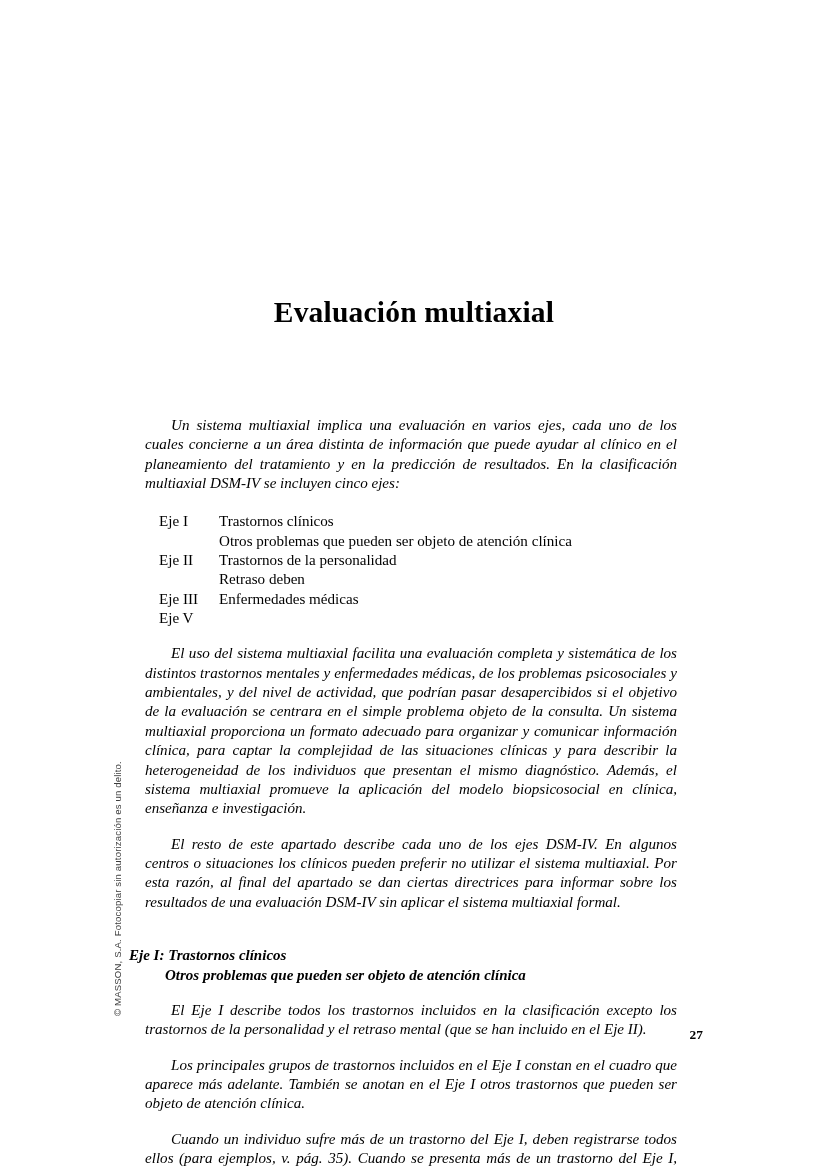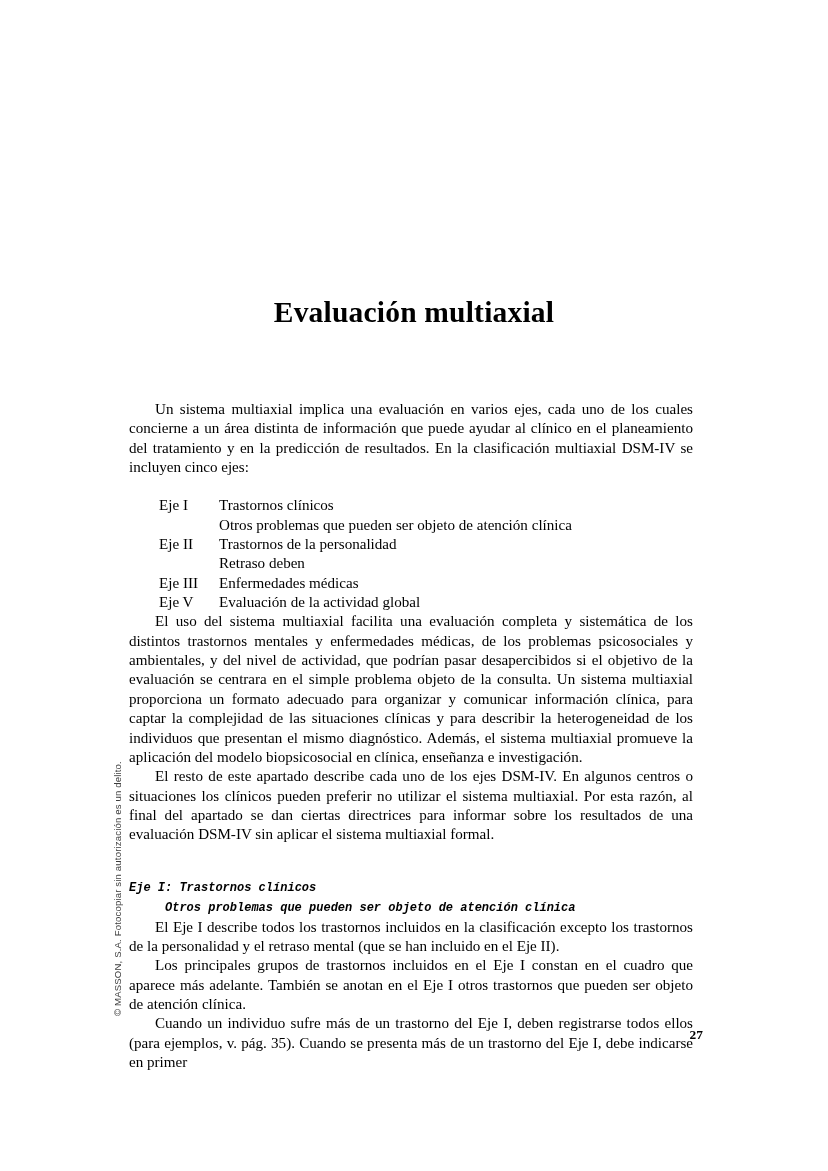--- a/index.html
+++ b/index.html
@@ -35,27 +35,28 @@
 
   
   .column {
     position: absolute;
     left: 129px;
     top: 400px;
     width: 564px;
   }
 
   p.body-par {
-    margin: 0;
+    margin: 16px;
     font-size: 15.1px;
     line-height: 19.35px;
     text-align: justify;
     text-indent: 26px;
     -webkit-hyphens: manual;
     hyphens: manual;
+    font-style: italic;
   }
 
   
   .par-gap-lg { margin-top: 19px; }
 
   
   .axis-list {
     margin: 19px 0 0 0;
     padding: 0;
     list-style: none;
@@ -73,25 +74,24 @@
     margin-left: 30px;
   }
   .axis-desc-wrap {
     flex: 1 1 auto;
   }
   .axis-desc { display: block; }
 
   
   .section-heading {
     margin: 0;
-    font-size: 12px;
+    font-size: 15px;
     line-height: 20px;
     font-weight: bold;
     font-style: italic;
-    font-family: Liberation Mono, monospace;
   }
   .section-heading .line2 {
     display: block;
     padding-left: 36px;
   }
   .heading-gap-before { margin-top: 33px; }
   .heading-gap-after  { margin-top: 20px; }
 
   
   .copyright-vertical {
@@ -150,23 +150,20 @@
       <div class="axis-row">
         <span class="axis-label">Eje III</span>
         <span class="axis-desc-wrap">
           <span class="axis-desc">Enfermedades médicas</span>
         </span>
       </div>
 
 
       <div class="axis-row">
         <span class="axis-label">Eje V</span>
-        <span class="axis-desc-wrap">
-          <span class="axis-desc">Evaluación de la actividad global</span>
-        </span>
       </div>
 
     </div>
 
     <p class="body-par par-gap-lg">El uso del sistema multiaxial facilita una evaluación completa y sistemática de los distintos trastornos mentales y enfermedades médicas, de los problemas psicosociales y ambientales, y del nivel de actividad, que podrían pasar desapercibidos si el objetivo de la evaluación se centrara en el simple problema objeto de la consulta. Un sistema multiaxial proporciona un formato adecuado para organizar y comunicar información clínica, para captar la complejidad de las situaciones clínicas y para describir la heterogeneidad de los individuos que presentan el mismo diagnóstico. Además, el sistema multiaxial promueve la aplicación del modelo biopsicosocial en clínica, enseñanza e investigación.</p>
 
     <p class="body-par">El resto de este apartado describe cada uno de los ejes DSM-IV. En algunos centros o situaciones los clínicos pueden preferir no utilizar el sistema multiaxial. Por esta razón, al final del apartado se dan ciertas directrices para informar sobre los resultados de una evaluación DSM-IV sin aplicar el sistema multiaxial formal.</p>
 
     <h2 class="section-heading heading-gap-before">
       <span>Eje I: Trastornos clínicos</span>

